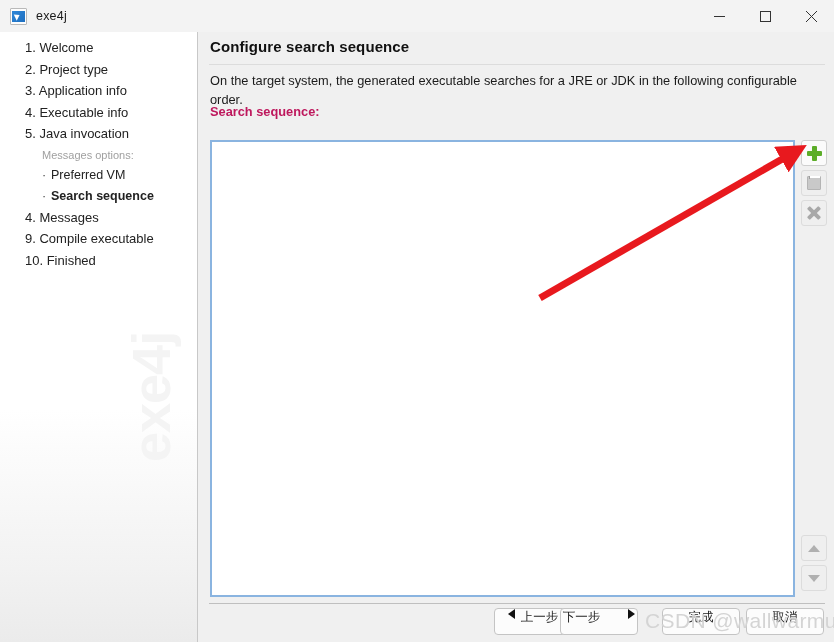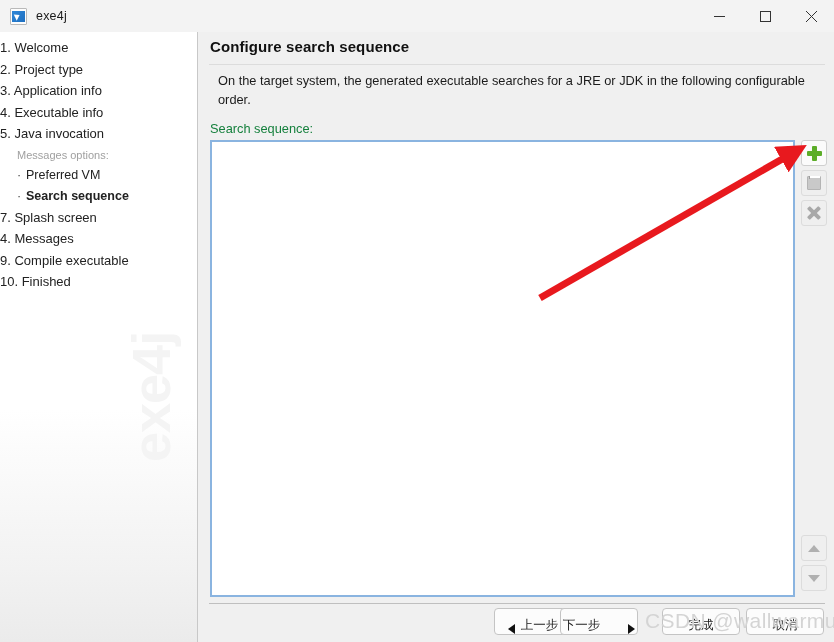--- a/index.html
+++ b/index.html
@@ -84,21 +84,21 @@
     position: absolute;
     left: 0; top: 32px;
     width: 198px; height: 610px;
     background: linear-gradient(180deg, #ffffff 0%, #ffffff 62%, #f2f2f2 88%, #ebebeb 100%);
     border-right: 1px solid #c8c8c8;
     box-sizing: border-box;
     overflow: hidden;
   }
   .nav {
     position: absolute;
-    left: 0; top: 5px;
+    left: 25px; top: 5px;
     width: 180px;
   }
   .nav-item {
     font-size: 13px;
     color: #222222;
     line-height: 21.5px;
     white-space: nowrap;
   }
   .nav-sub-header {
     font-size: 11px;
@@ -154,27 +154,27 @@
     width: 616px; height: 1px;
     background: #dcdcdc;
   }
   .page-desc {
     position: absolute;
     left: 11px; top: 39px;
     width: 614px;
     font-size: 12.8px;
     color: #1b1b1b;
     line-height: 19px;
-    margin-left: 8px;
   }
   .list-label {
     position: absolute;
-    left: 11px; top: 89px;
+    left: 11px; top: 72px;
     font-size: 12.8px;
-    color: #15803d;
+    color: #be185d;
+    font-weight: bold;
   }
   .list-box {
     position: absolute;
     left: 11px; top: 108px;
     width: 585px; height: 457px;
     background: #ffffff;
     border: 2px solid #8ab4e0;
     box-sizing: border-box;
   }
 
@@ -283,21 +283,21 @@
   .btn {
     position: absolute;
     top: 0;
     height: 27px;
     background: #fcfcfc;
     border: 1px solid #c4c4c4;
     border-radius: 4px;
     font-size: 12.5px;
     color: #1b1b1b;
     display: flex;
-    align-items: flex-end;
+    align-items: flex-start;
     justify-content: center;
     gap: 6px;
     box-sizing: border-box;
     white-space: nowrap;
   }
   .btn .tri-left {
     width: 0; height: 0;
     border-top: 5px solid transparent;
     border-bottom: 5px solid transparent;
     border-right: 7px solid #111;
@@ -367,21 +367,20 @@
 
       <div class="nav-sub-header">Messages options:</div>
 
       <div class="nav-sub">
         <span class="bullet">·</span><span class="label">Preferred VM</span>
       </div>
       <div class="nav-sub active">
         <span class="bullet">·</span><span class="label">Search sequence</span>
       </div>
 
-      <div class="nav-item">7. Splash screen</div>
       <div class="nav-item">4. Messages</div>
       <div class="nav-item">9. Compile executable</div>
       <div class="nav-item">10. Finished</div>
     </div>
     <div class="wm-exe4j">exe4j</div>
   </div>
 
   <div class="content">
     <div class="page-title">Configure search sequence</div>
     <div class="title-rule"></div>

